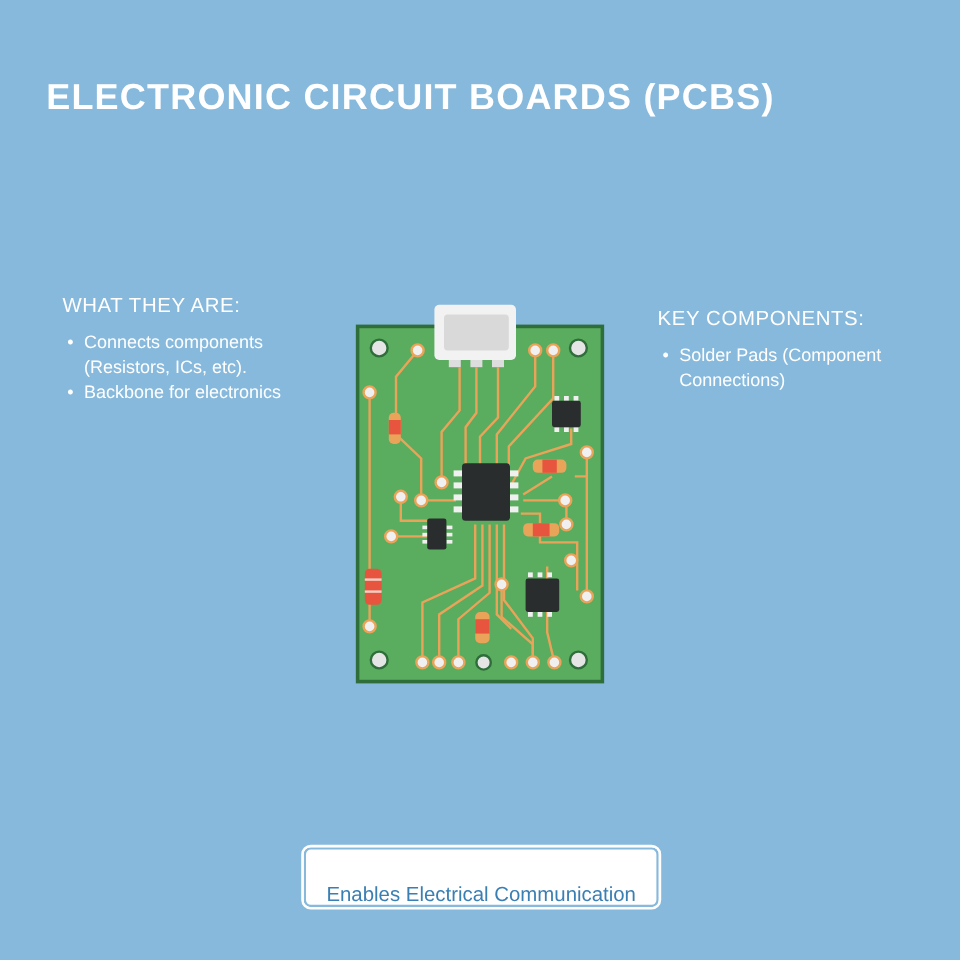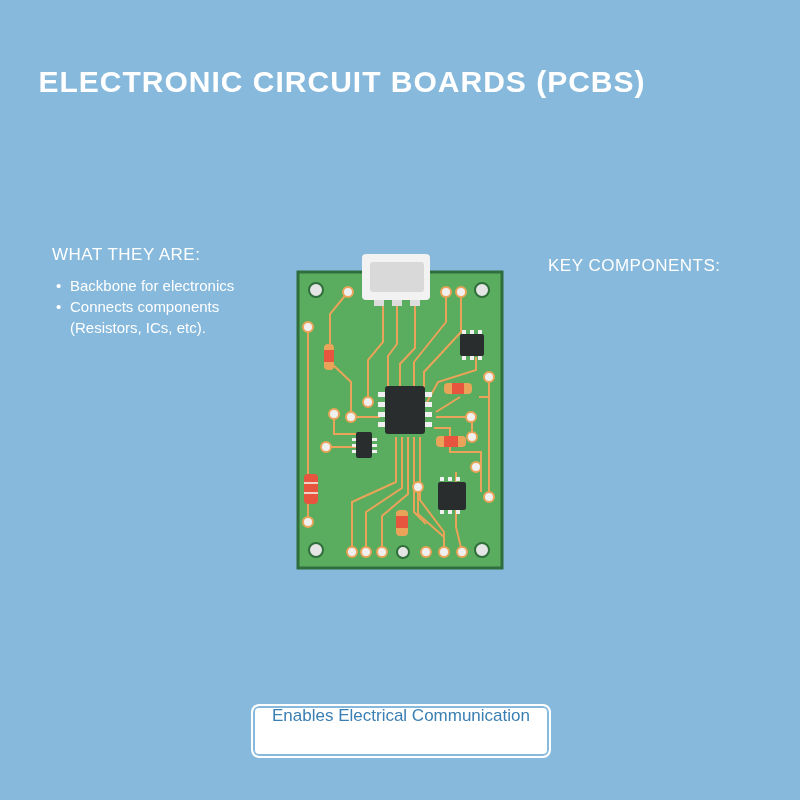--- a/index.html
+++ b/index.html
@@ -28,42 +28,43 @@
     content:"\2022"; position:absolute; left:4px; top:0;
   }
   .left { left:52px; top:245px; width:240px; }
   .right { left:548px; top:256px; width:245px; }
   .right li.gap { margin-top:26px; }
   .board { position:absolute; left:296px; top:252px; }
   .badge {
     position:absolute; left:251px; top:704px; width:296px; height:50px;
     background:#fff; border:2px solid #fff; border-radius:8px;
     box-shadow: inset 0 0 0 2px #86b9dc, inset 0 0 0 4px #fff;
-    display:flex; align-items:flex-start; justify-content:center;
+    display:flex; align-items:flex-end; justify-content:center;
     color:#3a7fb3; font-size:17px;
   }
 </style>
 </head>
 <body>
 
 <div class="title">
   <div>ELECTRONIC CIRCUIT BOARDS (PCBS)</div>
 </div>
 
 <div class="section left">
   <h2>WHAT THEY ARE:</h2>
   <ul>
+    <li>Connects components (Resistors, ICs, etc).</li>
     <li>Backbone for electronics</li>
-    <li>Connects components (Resistors, ICs, etc).</li>
   </ul>
 </div>
 
 <div class="section right">
   <h2>KEY COMPONENTS:</h2>
   <ul>
+    <li>Solder Pads (Component Connections)</li>
   </ul>
 </div>
 
 <svg class="board" width="208" height="320" viewBox="0 0 208 320">
 
   <rect x="2" y="20" width="204" height="296" fill="#5aac5e" stroke="#2f6e3a" stroke-width="3"></rect>
 
   <rect x="66" y="2" width="68" height="46" rx="4" fill="#f2f2f2"></rect>
   <rect x="74" y="10" width="54" height="30" rx="3" fill="#d9d9d9"></rect>
   <rect x="78" y="48" width="10" height="6" fill="#ddd"></rect>

